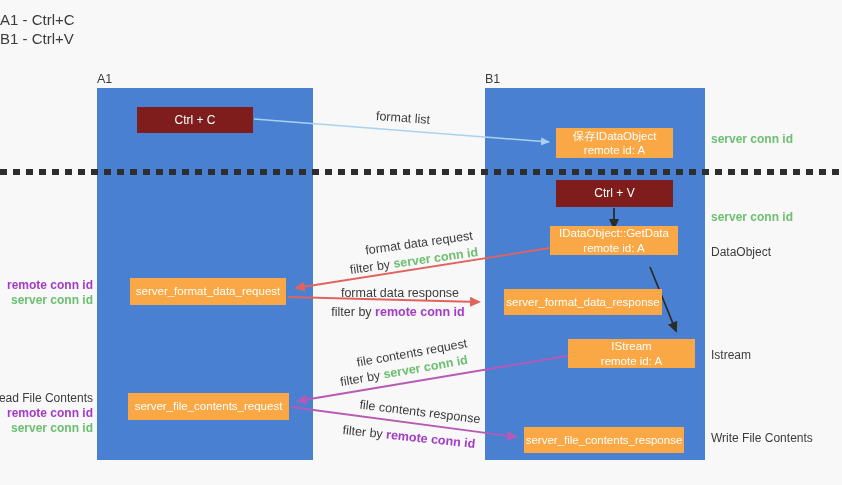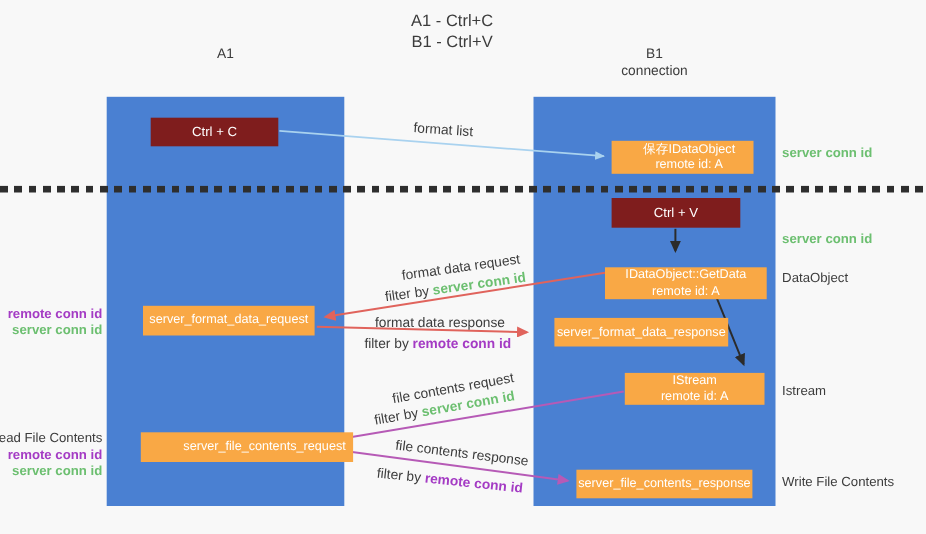--- a/index.html
+++ b/index.html
@@ -9,26 +9,25 @@
     -webkit-font-smoothing:antialiased;
   }
   .canvas {
     position:relative;
     width:842px; height:485px;
     background:#f8f8f8;
     overflow:hidden;
   }
   .title {
     position:absolute; left:0; right:20px; top:10px;
-    text-align:center;
+    text-align:left;
     font-size:15px; line-height:19px; color:#3c3c3c;
   }
   .lane-header {
-    position:absolute; top:42px;
-    text-align:center;
+    position:absolute; top:72px;
     font-size:12.5px; line-height:15px; color:#3c3c3c;
   }
   .lane-header-a1 { left:97px; width:216px; }
   .lane-header-b1 { left:485px; width:220px; }
   .lane {
     position:absolute; top:88px; height:372px;
     background:#4a80d2;
   }
   .lane-a1 { left:97px; width:216px; }
   .lane-b1 { left:485px; width:220px; }
@@ -43,27 +42,27 @@
   .box {
     position:absolute;
     display:flex; align-items:center; justify-content:center;
     color:#ffffff; font-size:12px; text-align:center;
     line-height:1.25; white-space:nowrap;
   }
   .box.green  { background:#7f1d1d; }
   .box.orange { background:#f9a845; }
   .box .bline { display:block; }
   .box-ctrl-c   { left:137px; top:107px; width:116px; height:26px; }
-  .box-save-ido { left:556px; top:128px; width:117px; height:30px; font-size:11.5px;padding-left:12px; }
+  .box-save-ido { left:556px; top:128px; width:117px; height:30px; font-size:11.5px; }
   .box-ctrl-v   { left:556px; top:180px; width:117px; height:27px; }
-  .box-getdata  { left:550px; top:243px; width:147px; height:29px; font-size:11.5px; }
+  .box-getdata  { left:550px; top:226px; width:128px; height:29px; font-size:11.5px; }
   .box-fmt-req  { left:130px; top:278px; width:156px; height:27px; font-size:11.5px;text-align:center; }
   .box-fmt-res  { left:504px; top:289px; width:158px; height:26px; font-size:11.5px; }
   .box-istream  { left:568px; top:339px; width:127px; height:29px; font-size:11.5px; }
-  .box-file-req { left:128px; top:393px; width:161px; height:27px; font-size:11.5px;padding-left:32px; }
+  .box-file-req { left:128px; top:393px; width:161px; height:27px; font-size:11.5px; }
   .box-file-res { left:524px; top:427px; width:160px; height:26px; font-size:11.5px; }
   .mid-label {
     position:absolute;
     font-size:12.5px; color:#3c3c3c; white-space:nowrap;
   }
   .slabel {
     position:absolute;
     font-size:12px; color:#3c3c3c; white-space:nowrap;
     line-height:15px;
   }

